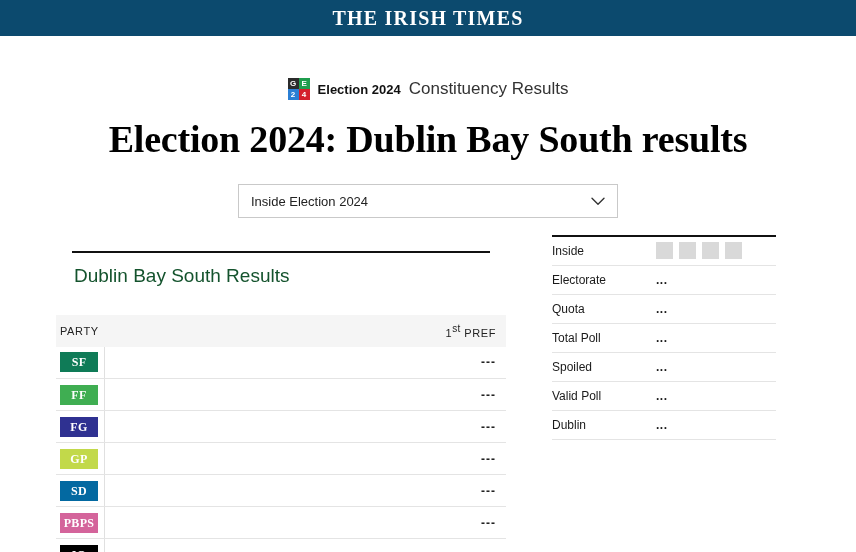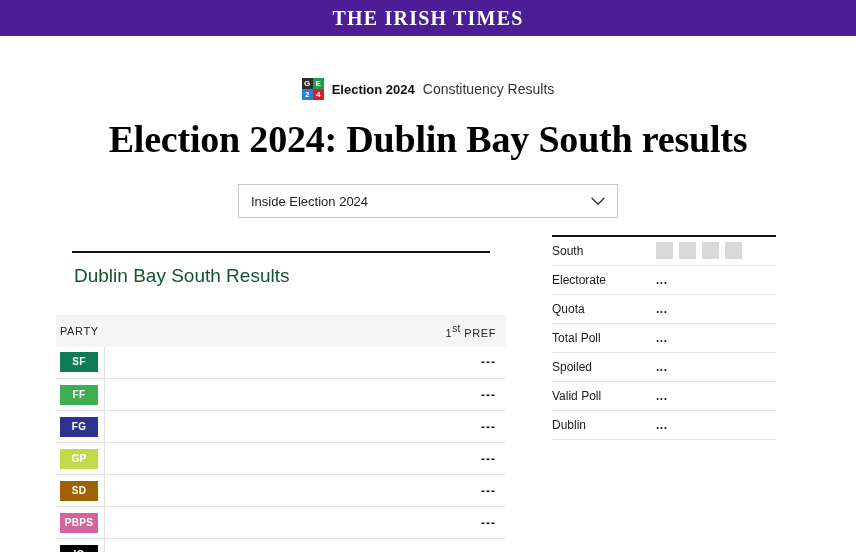--- a/index.html
+++ b/index.html
@@ -12,21 +12,21 @@
     background: #ffffff;
     font-family: "Liberation Sans", sans-serif;
     color: #1a1a1a;
     overflow: hidden;
     position: relative;
   }
 
   
   .masthead {
     height: 36px;
-    background: #4c1d95;
+    background: #0c4a6e;
     display: flex;
     align-items: center;
     justify-content: center;
   }
   .masthead-title {
     color: #ffffff;
     font-family: "Liberation Serif", serif;
     font-weight: bold;
     font-size: 20px;
     letter-spacing: 1.2px;
@@ -61,21 +61,21 @@
   .ge-e { background: #1f9d4d; }
   .ge-2 { background: #2b7fd4; }
   .ge-4 { background: #d4202c; }
 
   .eyebrow-strong {
     font-size: 13px;
     font-weight: bold;
     color: #111111;
   }
   .eyebrow-light {
-    font-size: 14px;
+    font-size: 17px;
     font-weight: normal;
     color: #333333;
     text-align: right;
   }
 
   
   .page-title {
     margin: 16px 0 0 0;
     text-align: center;
     font-family: "Liberation Serif", serif;
@@ -156,24 +156,25 @@
     width: 44px;
     border-right: 1px solid #e0e0e0;
     padding-left: 4px !important;
   }
   .badge {
     display: block;
     width: 38px;
     height: 20px;
     line-height: 20px;
     text-align: center;
-    font-size: 10px;
+    font-size: 12px;
     font-weight: bold;
     color: #ffffff;
     letter-spacing: 0.3px;
+    font-family: Liberation Serif, serif;
   }
   .cell-bar { padding-left: 8px !important; }
   .cell-val {
     text-align: right;
     padding-right: 10px !important;
     font-size: 12px;
     font-weight: bold;
     color: #222222;
     letter-spacing: 1px;
     white-space: nowrap;
@@ -272,21 +273,21 @@
             <td class="cell-badge">
               <span class="badge" style="background: rgb(194, 217, 74);">GP</span>
             </td>
             <td class="cell-bar">
               <div style="height: 14px; width: 0%; background: rgb(194, 217, 74);"></div>
             </td>
             <td class="cell-val">---</td>
           </tr>
           <tr class="party-row">
             <td class="cell-badge">
-              <span class="badge" style="background: #a16207;">SD</span>
+              <span class="badge" style="background: #0369a1;">SD</span>
             </td>
             <td class="cell-bar">
               <div style="height: 14px; width: 0%; background: rgb(123, 16, 240);"></div>
             </td>
             <td class="cell-val">---</td>
           </tr>
           <tr class="party-row">
             <td class="cell-badge">
               <span class="badge" style="background: rgb(212, 100, 155);">PBPS</span>
             </td>
@@ -305,21 +306,21 @@
             <td class="cell-val">---</td>
           </tr>
         </tbody>
     </table>
   </div>
 
   <div class="col-right">
     <table class="stats">
       <tbody id="stats-body">
           <tr>
-            <td class="stat-label">South</td>
+            <td class="stat-label">Inside</td>
             <td class="stat-value">
               <div class="seat-boxes">
                 <span class="seat-box"></span>
                 <span class="seat-box"></span>
                 <span class="seat-box"></span>
                 <span class="seat-box"></span>
               </div>
             </td>
           </tr>
           <tr>

